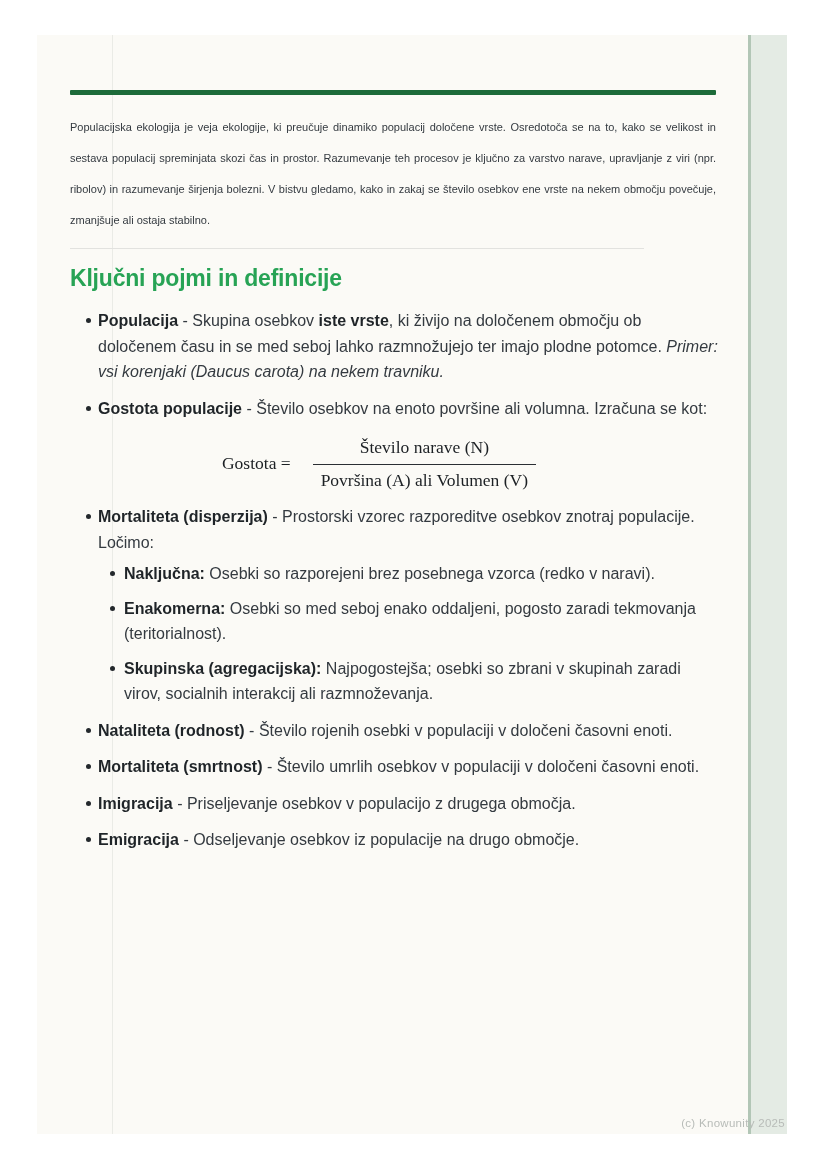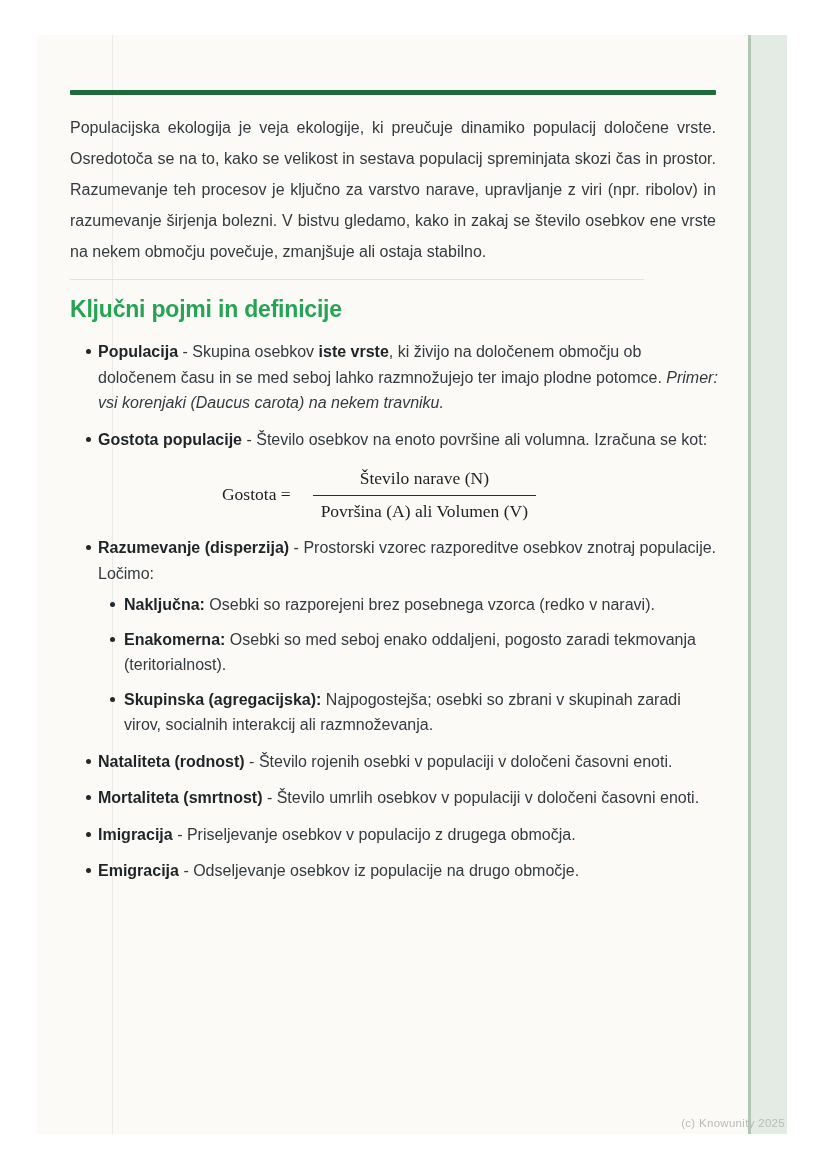--- a/index.html
+++ b/index.html
@@ -58,21 +58,21 @@
     font-size: 23px;
     font-weight: 700;
     line-height: 27px;
     letter-spacing: -0.2px;
     color: var(--heading-green, #27a355);
   }
   h2.second { margin-top: 16px; }
   p.intro {
     width: 646px;
     margin: 17px 0 0;
-    font-size: 16px;
+    font-size: 11px;
     line-height: 31px;
     text-align: justify;
     color: var(--body-text, #343a40);
   }
   hr.divider {
     border: none;
     border-top: 1px solid var(--divider, #e2e2df);
     width: 574px;
     margin: 12px 0 0 0;
   }
@@ -151,21 +151,21 @@
     <h2 class="second">Ključni pojmi in definicije</h2>
     <ul id="terms-list" class="terms">
         <li><span><span class="b">Populacija</span><span> - Skupina osebkov </span><span class="b">iste vrste</span><span>, ki živijo na določenem območju ob določenem času in se med seboj lahko razmnožujejo ter imajo plodne potomce. </span><span class="i">Primer: vsi korenjaki (Daucus carota) na nekem travniku.</span></span></li>
         <li><span><span class="b">Gostota populacije</span><span> - Število osebkov na enoto površine ali volumna. Izračuna se kot:</span></span><div id="formula-block" class="formula">
   <span class="lhs">Gostota =</span>
   <span class="frac">
     <span class="num">Število narave (N)</span>
     <span class="den">Površina (A) ali Volumen (V)</span>
   </span>
 </div></li>
-        <li><span><span class="b">Razumevanje (disperzija)</span><span> - Prostorski vzorec razporeditve osebkov znotraj populacije. Ločimo:</span></span><ul class="sub-list">
+        <li><span><span class="b">Mortaliteta (disperzija)</span><span> - Prostorski vzorec razporeditve osebkov znotraj populacije. Ločimo:</span></span><ul class="sub-list">
             <li><span><span class="b">Naključna:</span><span> Osebki so razporejeni brez posebnega vzorca (redko v naravi).</span></span></li>
             <li><span><span class="b">Enakomerna:</span><span> Osebki so med seboj enako oddaljeni, pogosto zaradi tekmovanja (teritorialnost).</span></span></li>
             <li><span><span class="b">Skupinska (agregacijska):</span><span> Najpogostejša; osebki so zbrani v skupinah zaradi virov, socialnih interakcij ali razmnoževanja.</span></span></li>
           </ul></li>
         <li><span><span class="b">Nataliteta (rodnost)</span><span> - Število rojenih osebki v populaciji v določeni časovni enoti.</span></span></li>
         <li><span><span class="b">Mortaliteta (smrtnost)</span><span> - Število umrlih osebkov v populaciji v določeni časovni enoti.</span></span></li>
         <li><span><span class="b">Imigracija</span><span> - Priseljevanje osebkov v populacijo z drugega območja.</span></span></li>
         <li><span><span class="b">Emigracija</span><span> - Odseljevanje osebkov iz populacije na drugo območje.</span></span></li>
       </ul>
   </div>

